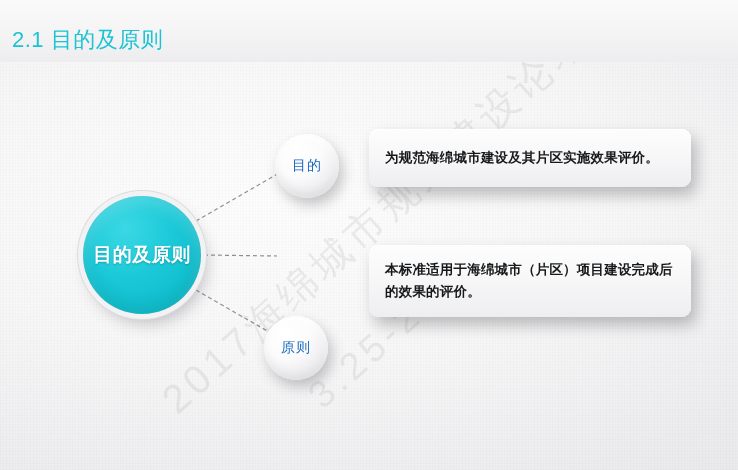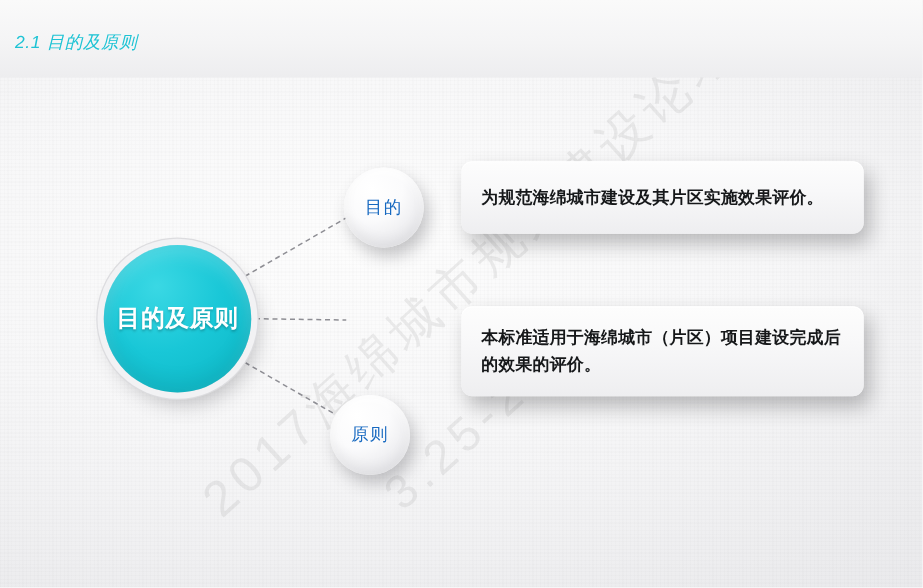--- a/index.html
+++ b/index.html
@@ -37,25 +37,24 @@
     position: absolute;
     left: 0; top: 0;
     width: 738px;
     height: 62px;
     background: linear-gradient(180deg, #fafafa 0%, #f4f4f5 55%, #ededef 100%);
   }
   #title-text {
     position: absolute;
     left: 12px;
     top: 25px;
-    font-size: 14px;
+    font-size: 22px;
     letter-spacing: 0.5px;
     color: #1dc3d4;
     white-space: nowrap;
-    font-style: italic;
   }
 
   
   #watermark {
     position: absolute;
     left: 150px;
     top: 130px;
     width: 520px;
     height: 300px;
     pointer-events: none;

